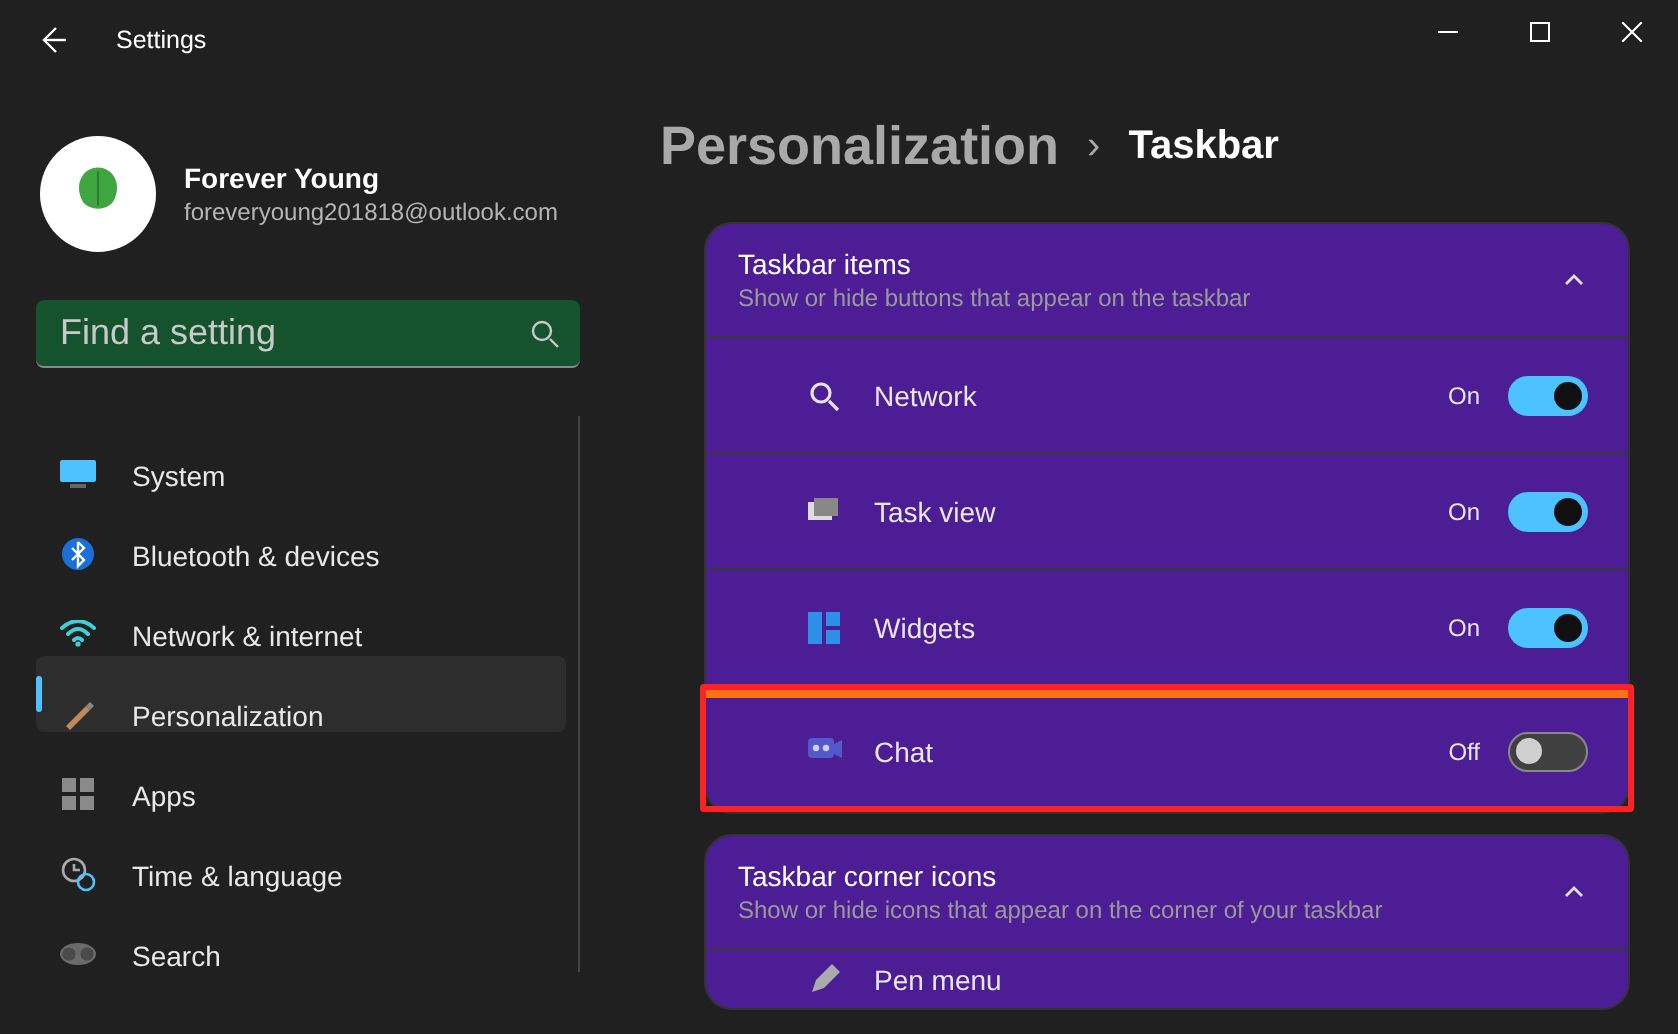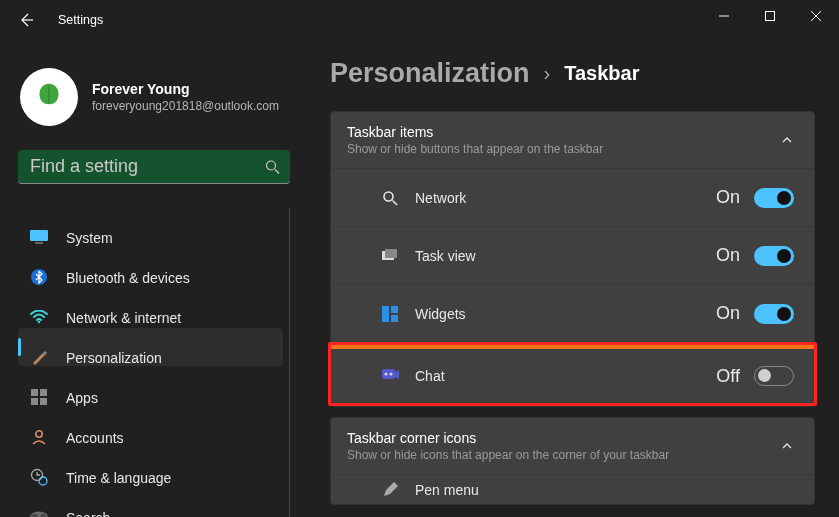--- a/index.html
+++ b/index.html
@@ -24,29 +24,29 @@
 .nav-inner { border-right:1px solid #444; padding-right:6px; }
 .nav-item { display:flex; align-items:flex-end; height:38px; border-radius:4px; padding-left:12px; font-size:14px; margin-bottom:2px; position:relative; color:#e8e8e8; }
 .nav-item .nav-icon { width:18px; height:18px; margin-right:18px; display:flex; align-items:center; justify-content:center; }
 .nav-item.active { background:#2d2d2d; }
 .nav-item.active::before { content:""; position:absolute; left:0; top:10px; bottom:10px; width:3px; background:#4cc2ff; border-radius:2px; }
 .main { flex:1; padding:18px 24px 0 30px; overflow:hidden; }
 .breadcrumb { display:flex; align-items:center; gap:14px; margin-bottom:22px; }
 .bc-parent { font-size:27px; font-weight:600; color:#a9a9a9; }
 .bc-sep { color:#a9a9a9; font-size:20px; }
 .bc-current { font-size:20px; font-weight:600; }
-.card { background:#404040; border-radius:4px; border:1px solid #333; margin-bottom:10px; }
+.card { background:#4c1d95; border-radius:14px; border:1px solid #333; margin-bottom:10px;margin-left:22px; }
 .card-header { display:flex; align-items:center; justify-content:space-between; padding:12px 20px 12px 16px; }
 .card-title { font-size:14px; }
 .card-sub { font-size:12px; color:#9a9a9a; margin-top:2px; }
 .chev { color:#e0e0e0; }
 .row { display:flex; align-items:center; height:58px; padding:0 20px 0 50px; border-top:1px solid #383838; }
 .row .row-icon { width:18px; height:18px; display:flex; align-items:center; justify-content:center; margin-right:16px; }
 .row .row-label { font-size:14px; flex:1; color:#e8e8e8; }
-.row .state { font-size:18px; margin-right:14px; color:#e8e8e8; }
+.row .state { font-size:12px; margin-right:14px; color:#e8e8e8; }
 .toggle { width:40px; height:20px; border-radius:20px; position:relative; }
 .toggle.on { background:#4cc2ff; }
 .toggle.on::after { content:""; position:absolute; right:3px; top:3px; width:14px; height:14px; background:#111; border-radius:50%; }
 .toggle.off { background:#404040; border:1px solid #888; }
 .toggle.off::after { content:""; position:absolute; left:3px; top:2px; width:13px; height:13px; background:#cfcfcf; border-radius:50%; }
 .highlight { border:3px solid #f22; margin:0 -3px; border-radius:2px; }
 svg { display:block; }
 </style>
 </head>
 <body>
@@ -146,29 +146,20 @@
                 <rect x="0" y="0" width="7" height="7" fill="#8a8a8a"></rect>
                 <rect x="9" y="0" width="7" height="7" fill="#8a8a8a"></rect>
                 <rect x="0" y="9" width="7" height="7" fill="#8a8a8a"></rect>
                 <rect x="9" y="9" width="7" height="7" fill="#8a8a8a"></rect>
               </svg>
             </span>
           <span>Apps</span>
         </div>
         <div class="nav-item">
           <span class="nav-icon">
-              <svg width="16" height="16" viewBox="0 0 16 16">
-                <circle cx="8" cy="5" r="3.2" fill="none" stroke="#d88a6a" stroke-width="1.6"></circle>
-                <path d="M2 15 Q8 9 14 15" fill="none" stroke="#d88a6a" stroke-width="1.6"></path>
-              </svg>
-            </span>
-          <span>Accounts</span>
-        </div>
-        <div class="nav-item">
-          <span class="nav-icon">
               <svg width="18" height="18" viewBox="0 0 18 18">
                 <circle cx="7" cy="7" r="5.5" fill="none" stroke="#aaa" stroke-width="1.3"></circle>
                 <path d="M7 4 V7 H10" stroke="#aaa" stroke-width="1.3" fill="none"></path>
                 <circle cx="13" cy="13" r="4" fill="none" stroke="#4cc2ff" stroke-width="1.3"></circle>
               </svg>
             </span>
           <span>Time &amp; language</span>
         </div>
         <div class="nav-item">
           <span class="nav-icon">

